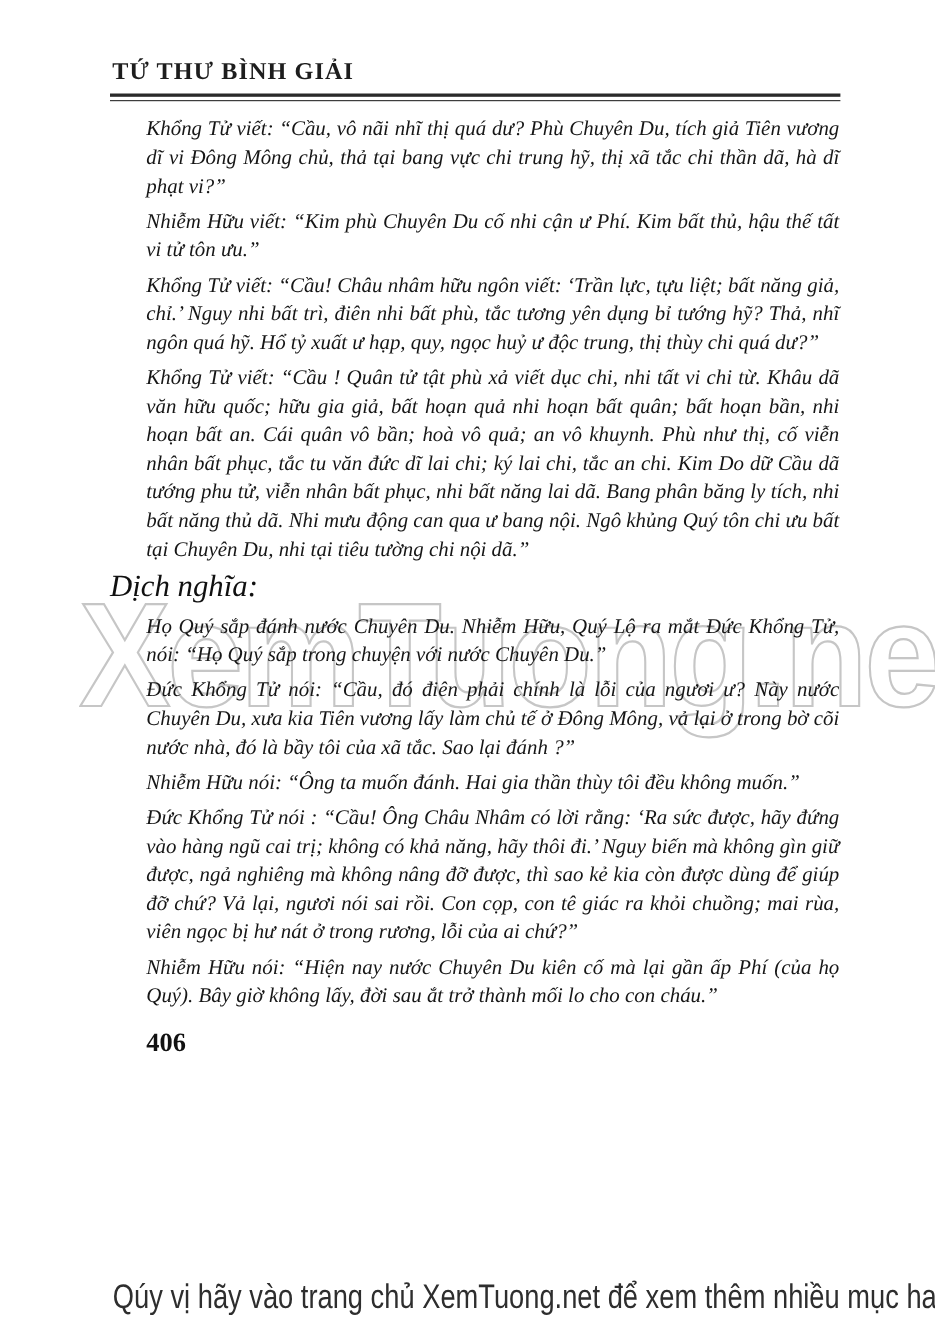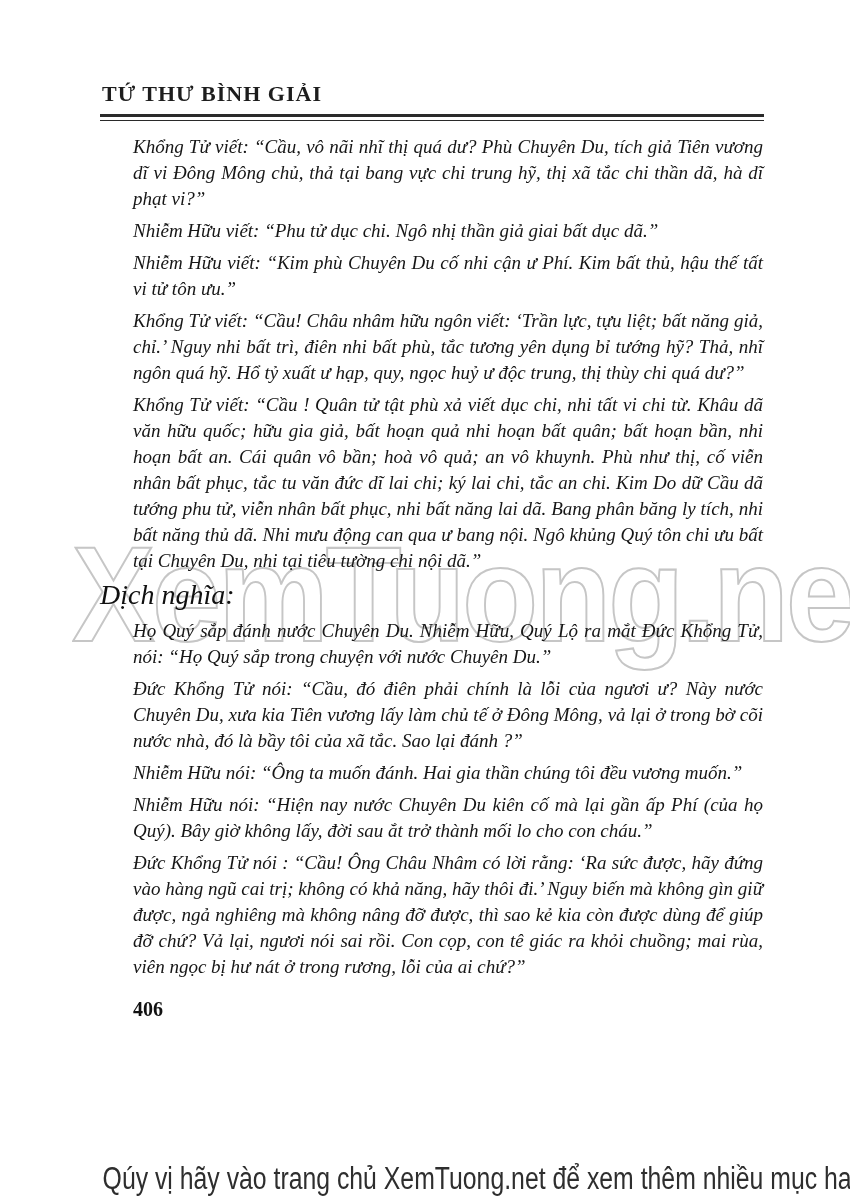--- a/index.html
+++ b/index.html
@@ -27,21 +27,20 @@
     transform: scaleX(0.94) scaleY(1.02);
     transform-origin: left top;
     user-select: none;
   }
 
   .content {
     position: absolute;
     left: 100px; top: 52px;
     width: 664px;
     z-index: 1;
-    margin-top: 29px;
   }
 
   .running-head {
     margin: 0 0 7px 2px;
     font-size: 22px;
     font-weight: bold;
     letter-spacing: 1px;
     color: #1d1d1d;
   }
 
@@ -67,21 +66,21 @@
   .section-heading {
     margin: 8px 0 10px -33px;
     font-size: 28px;
     font-weight: normal;
     font-style: italic;
     color: #101010;
   }
 
   .page-number {
     margin-top: 16px;
-    font-size: 20px;
+    font-size: 24px;
     font-weight: bold;
     font-style: normal;
     color: #111111;
   }
 
   .footer {
     position: absolute;
     left: 0; bottom: 5px;
     width: 850px;
     text-align: center;
@@ -104,32 +103,31 @@
 
 <div class="content">
 
   <h1 class="running-head">TỨ THƯ BÌNH GIẢI</h1>
 
   <div class="double-rule"></div>
 
   <div class="body-text">
 
     <p class="para">Khổng Tử viết: “Cầu, vô nãi nhĩ thị quá dư? Phù Chuyên Du, tích giả Tiên vương dĩ vi Đông Mông chủ, thả tại bang vực chi trung hỹ, thị xã tắc chi thần dã, hà dĩ phạt vi?”</p>
-    <p class="para">Nhiễm Hữu viết: “Phu tử dục chi. Ngô nhị thần giả giai bất dục dã.”</p>
     <p class="para">Nhiễm Hữu viết: “Kim phù Chuyên Du cố nhi cận ư Phí. Kim bất thủ, hậu thế tất vi tử tôn ưu.”</p>
     <p class="para">Khổng Tử viết: “Cầu! Châu nhâm hữu ngôn viết: ‘Trần lực, tựu liệt; bất năng giả, chỉ.’ Nguy nhi bất trì, điên nhi bất phù, tắc tương yên dụng bỉ tướng hỹ? Thả, nhĩ ngôn quá hỹ. Hổ tỷ xuất ư hạp, quy, ngọc huỷ ư độc trung, thị thùy chi quá dư?”</p>
     <p class="para">Khổng Tử viết: “Cầu ! Quân tử tật phù xả viết dục chi, nhi tất vi chi từ. Khâu dã văn hữu quốc; hữu gia giả, bất hoạn quả nhi hoạn bất quân; bất hoạn bần, nhi hoạn bất an. Cái quân vô bần; hoà vô quả; an vô khuynh. Phù như thị, cố viễn nhân bất phục, tắc tu văn đức dĩ lai chi; ký lai chi, tắc an chi. Kim Do dữ Cầu dã tướng phu tử, viễn nhân bất phục, nhi bất năng lai dã. Bang phân băng ly tích, nhi bất năng thủ dã. Nhi mưu động can qua ư bang nội. Ngô khủng Quý tôn chi ưu bất tại Chuyên Du, nhi tại tiêu tường chi nội dã.”</p>
 
     <h2 class="section-heading">Dịch nghĩa:</h2>
 
     <p class="para">Họ Quý sắp đánh nước Chuyên Du. Nhiễm Hữu, Quý Lộ ra mắt Đức Khổng Tử, nói: “Họ Quý sắp trong chuyện với nước Chuyên Du.”</p>
     <p class="para">Đức Khổng Tử nói: “Cầu, đó điên phải chính là lỗi của ngươi ư? Này nước Chuyên Du, xưa kia Tiên vương lấy làm chủ tế ở Đông Mông, vả lại ở trong bờ cõi nước nhà, đó là bầy tôi của xã tắc. Sao lại đánh ?”</p>
-    <p class="para">Nhiễm Hữu nói: “Ông ta muốn đánh. Hai gia thần chúng tôi đều vương muốn.”</p>
+    <p class="para">Nhiễm Hữu nói: “Ông ta muốn đánh. Hai gia thần thùy tôi đều không muốn.”</p>
+    <p class="para">Đức Khổng Tử nói : “Cầu! Ông Châu Nhâm có lời rằng: ‘Ra sức được, hãy đứng vào hàng ngũ cai trị; không có khả năng, hãy thôi đi.’ Nguy biến mà không gìn giữ được, ngả nghiêng mà không nâng đỡ được, thì sao kẻ kia còn được dùng để giúp đỡ chứ? Vả lại, ngươi nói sai rồi. Con cọp, con tê giác ra khỏi chuồng; mai rùa, viên ngọc bị hư nát ở trong rương, lỗi của ai chứ?”</p>
     <p class="para">Nhiễm Hữu nói: “Hiện nay nước Chuyên Du kiên cố mà lại gần ấp Phí (của họ Quý). Bây giờ không lấy, đời sau ắt trở thành mối lo cho con cháu.”</p>
-    <p class="para">Đức Khổng Tử nói : “Cầu! Ông Châu Nhâm có lời rằng: ‘Ra sức được, hãy đứng vào hàng ngũ cai trị; không có khả năng, hãy thôi đi.’ Nguy biến mà không gìn giữ được, ngả nghiêng mà không nâng đỡ được, thì sao kẻ kia còn được dùng để giúp đỡ chứ? Vả lại, ngươi nói sai rồi. Con cọp, con tê giác ra khỏi chuồng; mai rùa, viên ngọc bị hư nát ở trong rương, lỗi của ai chứ?”</p>
 
     <div class="page-number">406</div>
   </div>
 
 </div>
 
 <div class="footer">
   <span class="footer-text">Qúy vị hãy vào trang chủ XemTuong.net để xem thêm nhiều mục hay khác</span>
 </div>
 

